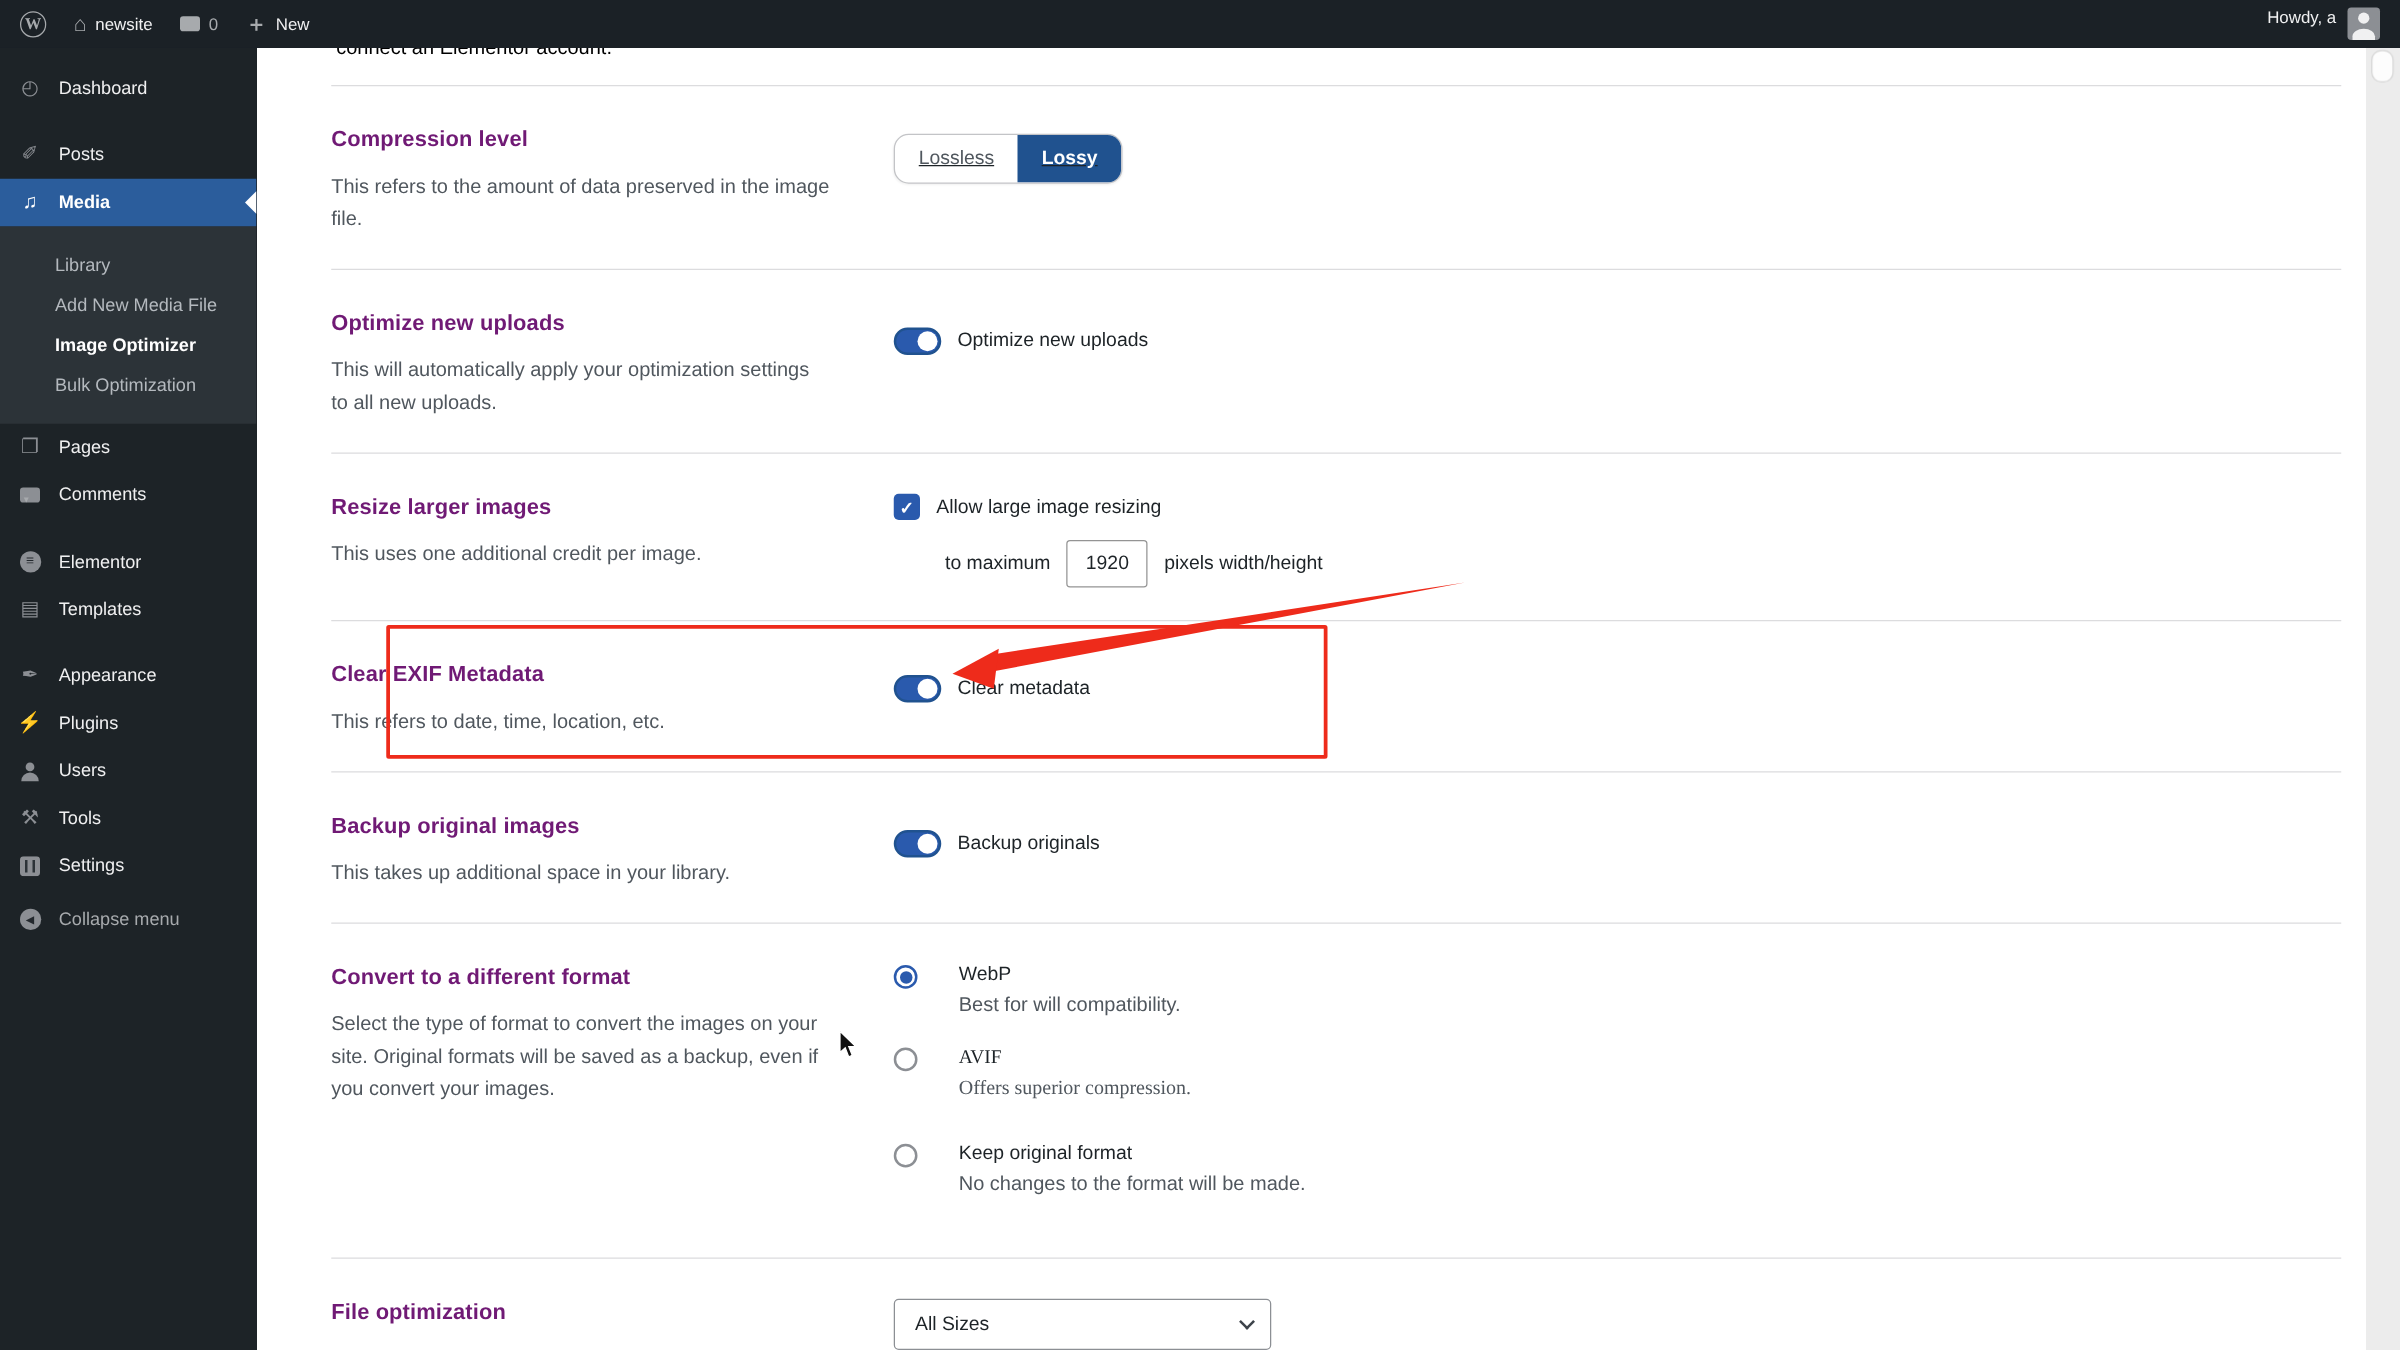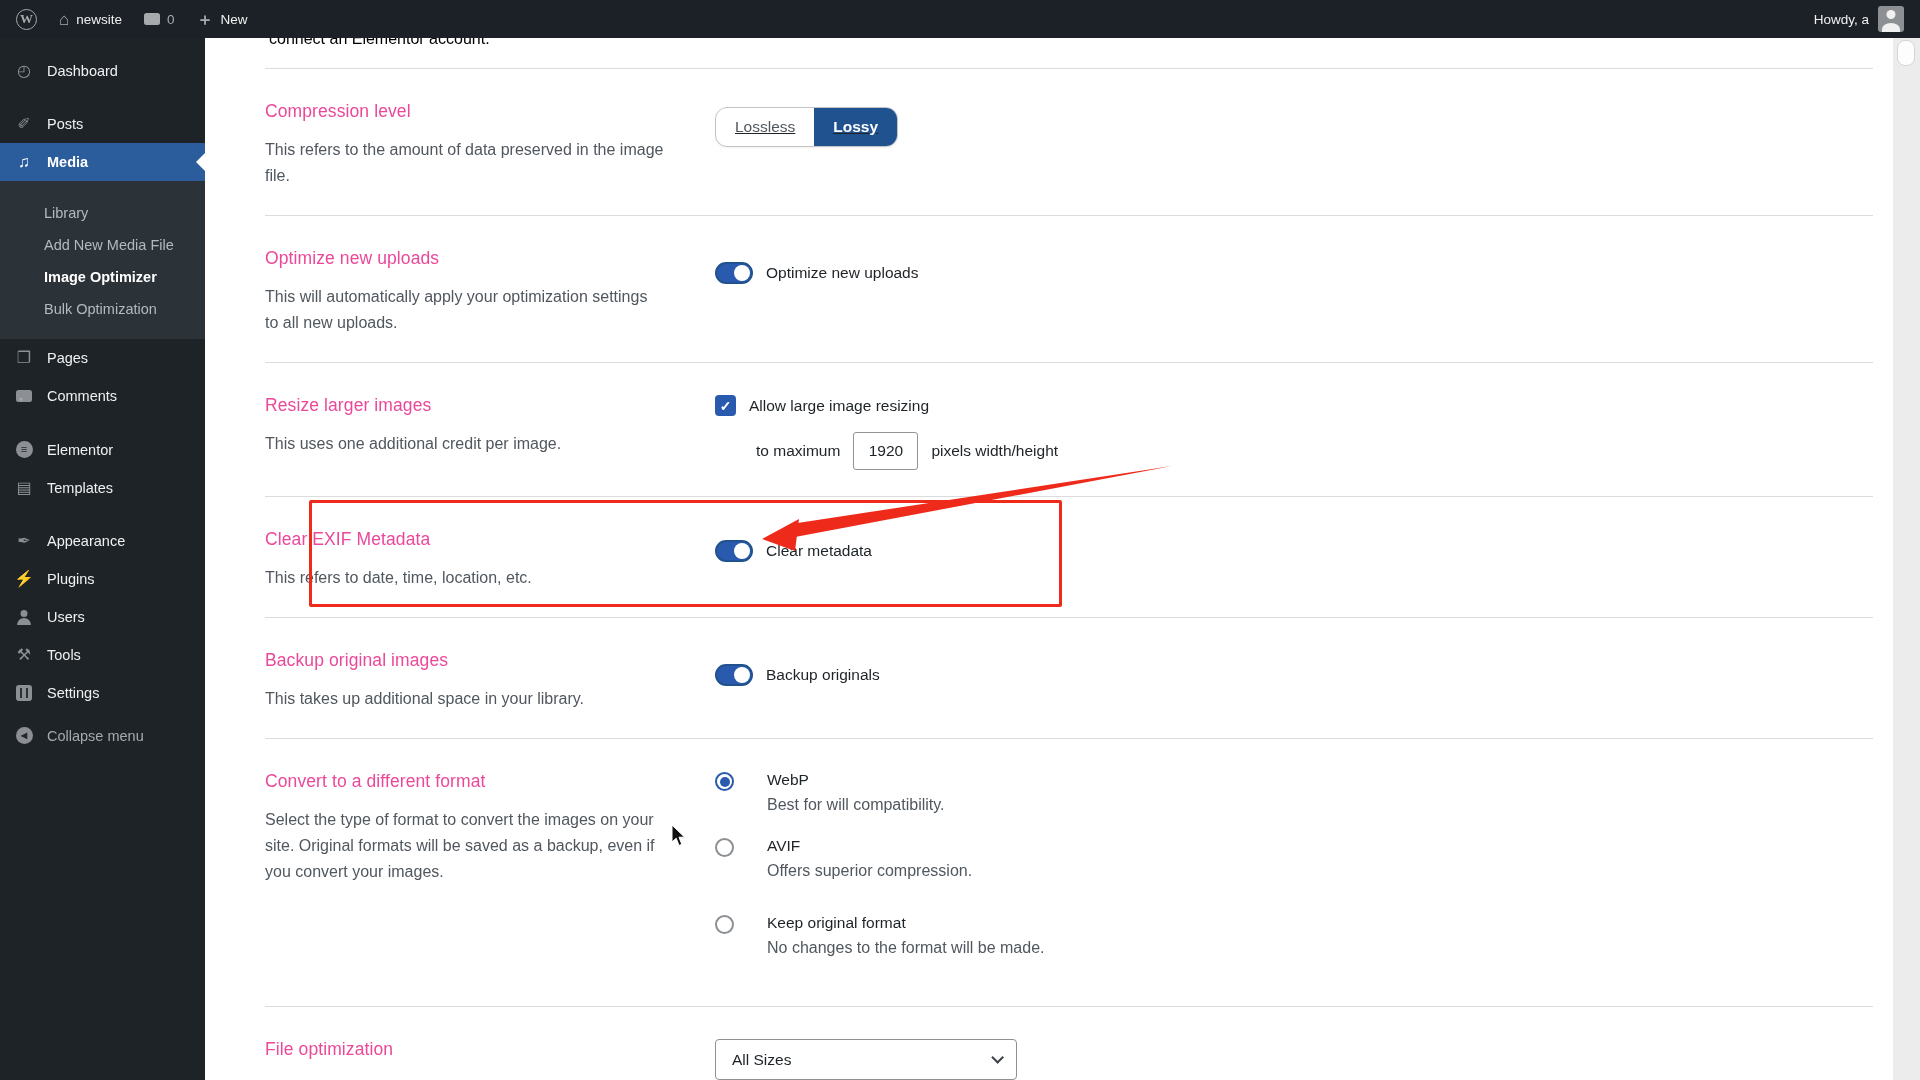--- a/index.html
+++ b/index.html
@@ -27,21 +27,21 @@
   .home-glyph { color: #a7aaad; font-size: 17px; line-height: 1; }
   .plus-glyph { color: #a7aaad; font-size: 17px; font-weight: 700; line-height: 1; }
   .ab-bubble {
     width: 16px; height: 12px; background: #a7aaad; border-radius: 2.5px; position: relative;
   }
   .ab-bubble::after {
     content: ""; position: absolute; left: 3px; bottom: -4px;
     border: 4px solid transparent; border-top-color: #a7aaad; border-left-width: 2px; border-right-width: 2px;
   }
   .ab-count { color: #a7aaad; }
-  .ab-right { margin-left: auto; display: flex; align-items: center; gap: 9px; }
+  .ab-right { margin-left: auto; display: flex; gap: 9px; }
   .avatar {
     width: 26px; height: 26px; border-radius: 3px; background: #8c8f94; position: relative; overflow: hidden;
   }
   .avatar::before {
     content: ""; position: absolute; top: 4px; left: 50%; transform: translateX(-50%);
     width: 9px; height: 9px; border-radius: 50%; background: #f0f0f1;
   }
   .avatar::after {
     content: ""; position: absolute; bottom: -3px; left: 50%; transform: translateX(-50%);
     width: 18px; height: 12px; border-radius: 50% 50% 0 0; background: #f0f0f1;
@@ -104,21 +104,21 @@
     position: absolute; top: -8px; left: 4px; font-size: 16px; color: #000000;
   }
   .section {
     display: flex; border-top: 1px solid #dcdcde;
     margin: 0 47px 0 60px; padding: 32px 0 26px; position: relative;
   }
   .section.last { border-bottom: 1px solid #dcdcde; }
   .sec-left { flex: 0 0 450px; }
   .sec-right { flex: 1; padding-top: 2px; }
   .sec-right.pt-toggle { padding-top: 14px; }
-  h3.sec-title { font-size: 17.5px; font-weight: 400; color: #ec4899; margin-bottom: 15px; letter-spacing: .1px; }
+  h3.sec-title { font-size: 17.5px; font-weight: 700; color: #701a75; margin-bottom: 15px; letter-spacing: .1px; }
   p.sec-desc { font-size: 16px; color: #50575e; line-height: 26px; max-width: 400px; }
 
   
   .seg {
     display: inline-flex; border: 1px solid #c3c4c7; border-radius: 12px; overflow: hidden;
     background: #fff; box-shadow: 0 1px 2px rgba(0,0,0,.06); text-decoration: underline;
   }
   .seg-btn {
     font-family: inherit; font-size: 15.5px; padding: 10px 19px; border: none; background: transparent;
     color: #50575e; cursor: pointer;
@@ -373,21 +373,21 @@
       <p class="sec-desc">Select the type of format to convert the images on your site. Original formats will be saved as a backup, even if you convert your images.</p>
     </div>
     <div class="sec-right" style="padding-top:0;">
       <div class="radio-opt">
         <span class="radio sel"></span>
         <span>
           <span class="radio-label" style="display:block;">WebP</span>
           <span class="radio-desc" style="display:block;">Best for will compatibility.</span>
         </span>
       </div>
-      <div class="radio-opt" style="margin-top:22px;">
+      <div class="radio-opt" style="margin-top:22px;font-family:Liberation Serif, serif;">
         <span class="radio"></span>
         <span>
           <span class="radio-label" style="display:block;">AVIF</span>
           <span class="radio-desc" style="display:block;">Offers superior compression.</span>
         </span>
       </div>
       <div class="radio-opt" style="margin-top:34px;">
         <span class="radio"></span>
         <span>
           <span class="radio-label" style="display:block;">Keep original format</span>

